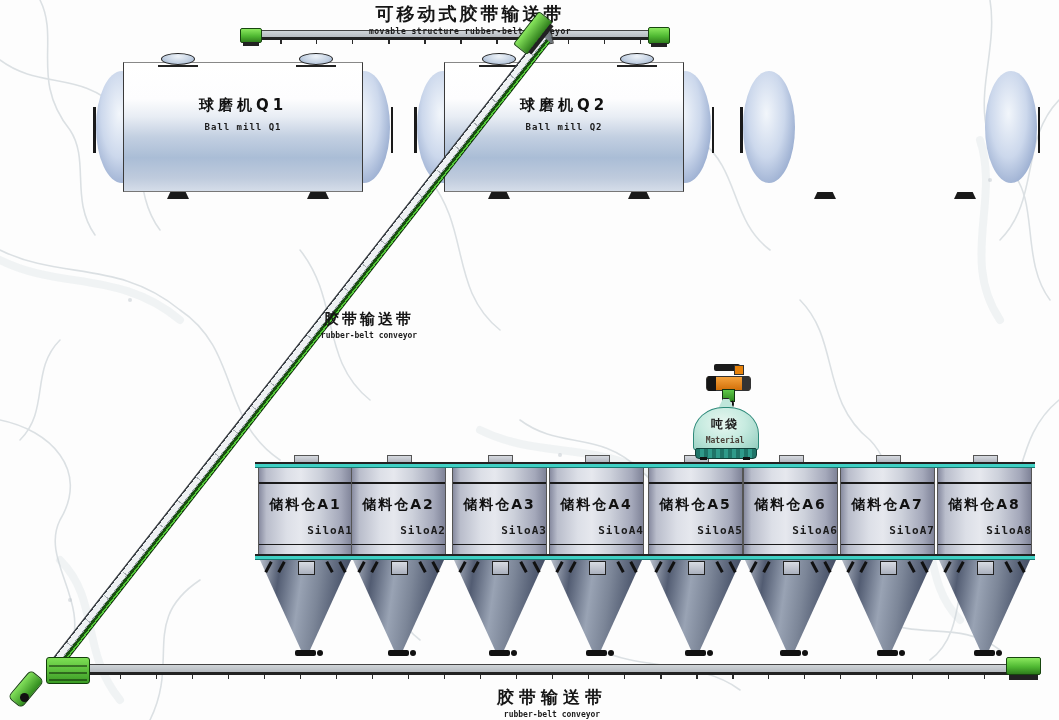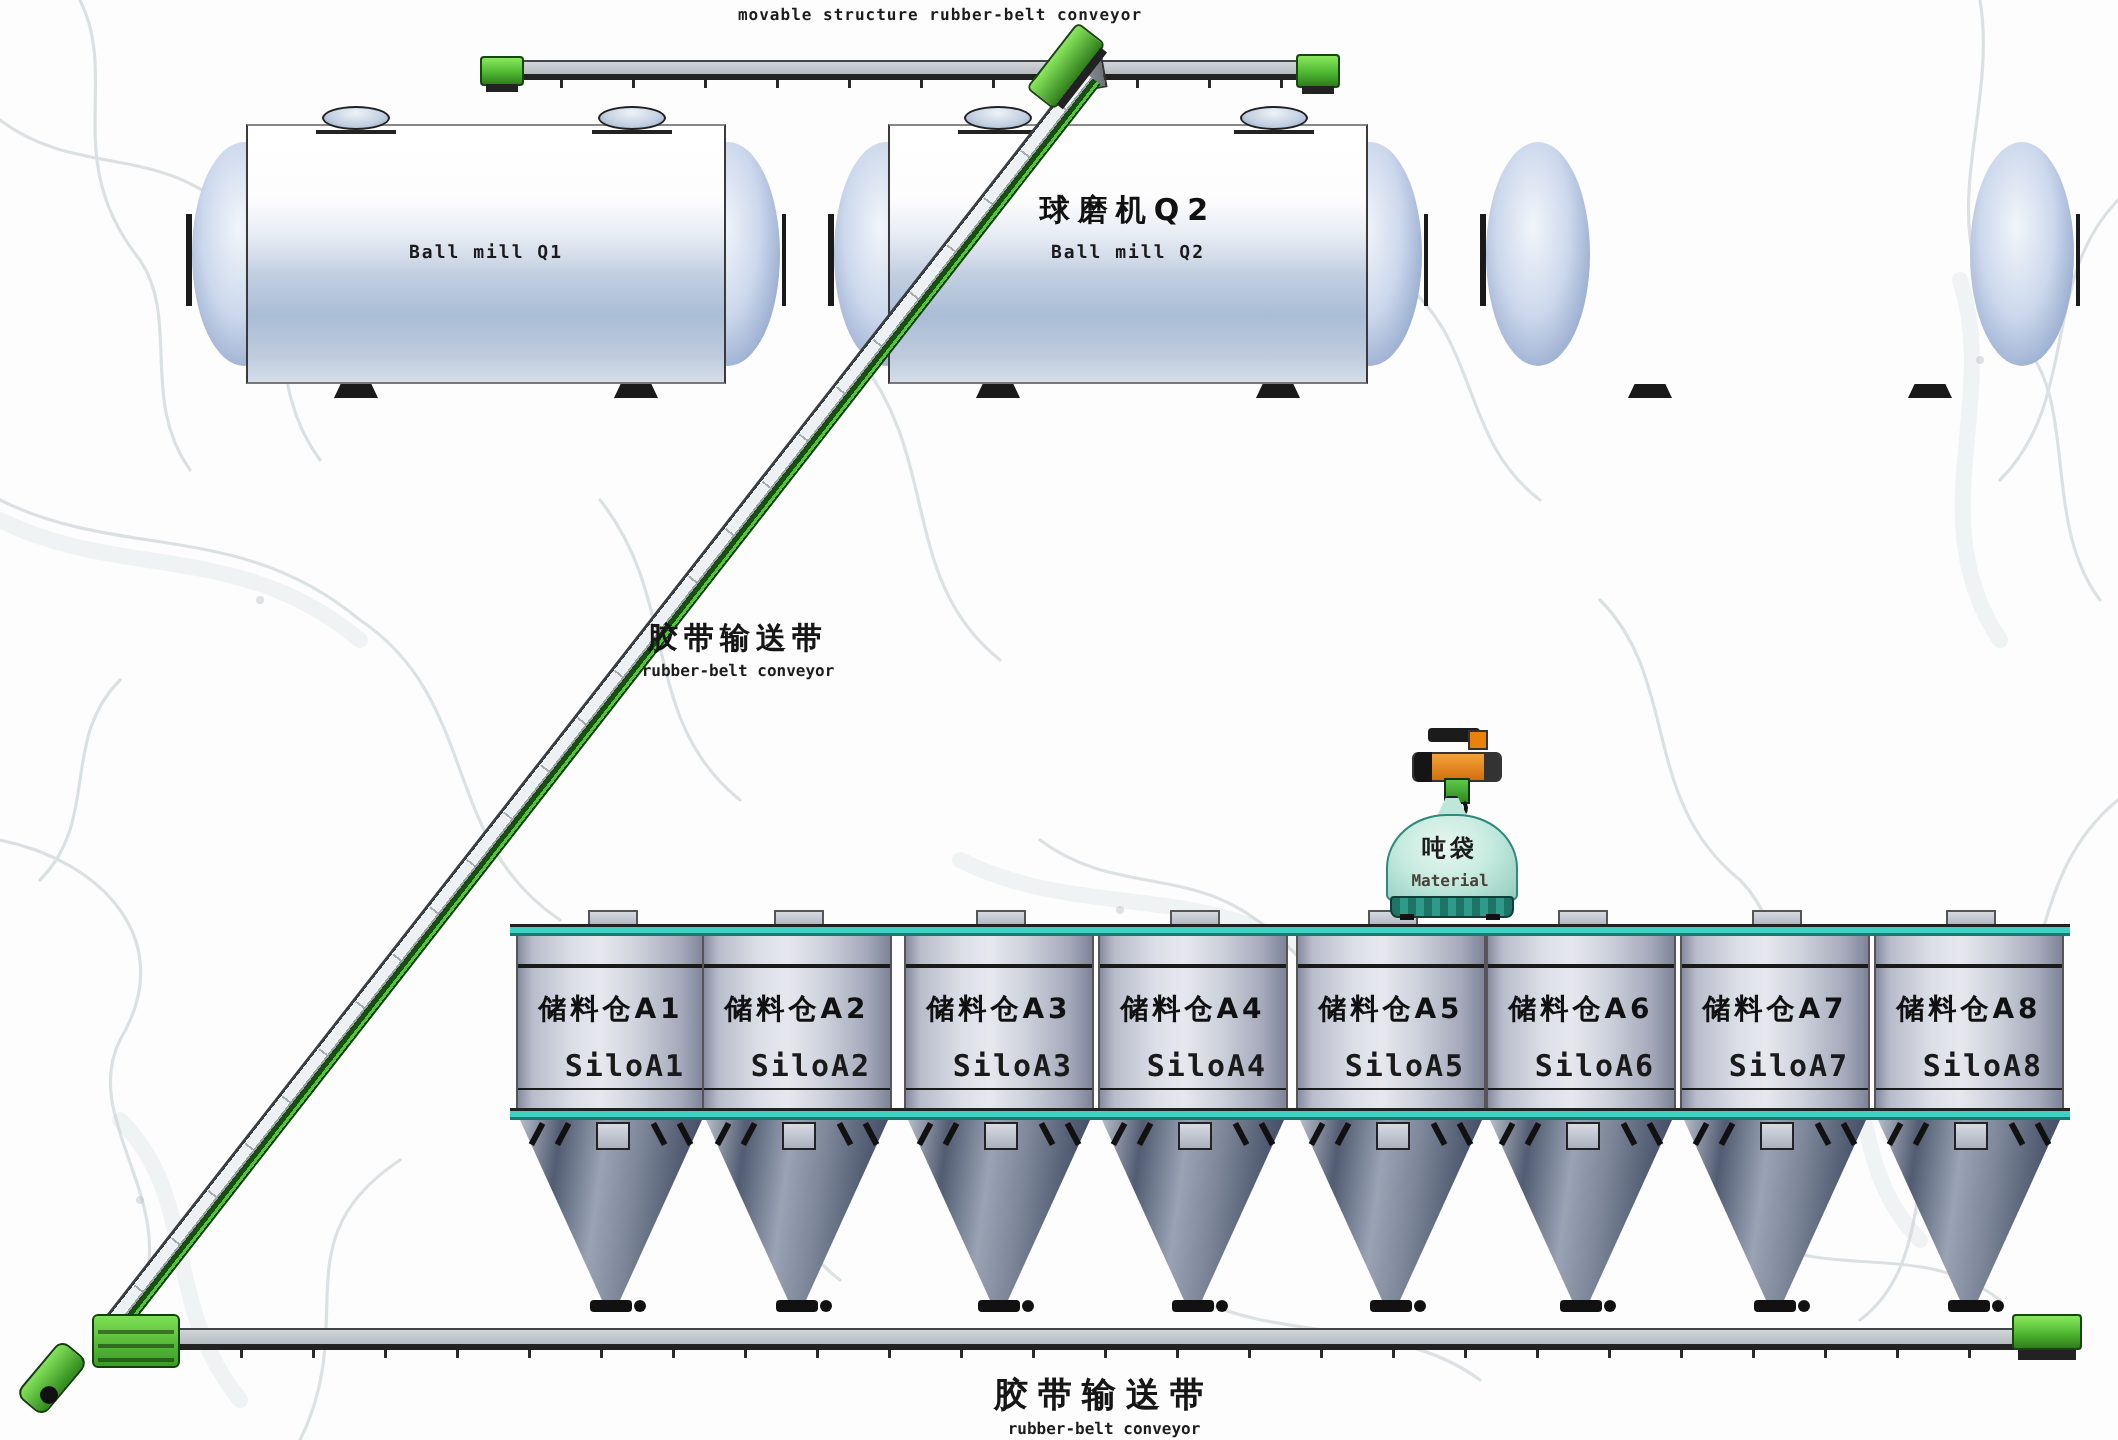--- a/index.html
+++ b/index.html
@@ -97,22 +97,22 @@
     clip-path:polygon(0 0,100% 0,54% 100%,46% 100%);}
   .leg{position:absolute;top:106px;width:3px;height:12px;background:#111;}
   .leg.l1{left:9px;transform:rotate(28deg);}.leg.l2{left:22px;transform:rotate(28deg);}
   .leg.r1{left:70px;transform:rotate(-28deg);}.leg.r2{left:83px;transform:rotate(-28deg);}
   .hopperbox{position:absolute;left:40px;top:106px;width:15px;height:12px;
     background:linear-gradient(#d8dbe2,#aab0bd);border:1.5px solid #222;}
   .silo-valve{position:absolute;left:37px;top:195px;width:21px;height:6px;background:#111;border-radius:2px;}
   .silo-valve::after{content:'';position:absolute;right:-7px;top:0;width:6px;height:6px;background:#111;border-radius:50%;}
   .silo-cn{position:absolute;left:-4px;right:-4px;top:41px;text-align:center;
     font-size:14px;font-weight:bold;letter-spacing:2px;color:#111;}
-  .silo-en{position:absolute;left:0;right:0;top:69px;text-align:center;
-    font-family:"DejaVu Sans Mono",monospace;font-size:15px;font-weight:bold;letter-spacing:1px;color:#1a1a1a;margin-left:14px;}
+  .silo-en{position:absolute;left:0;right:0;top:69px;text-align:right;
+    font-family:"DejaVu Sans Mono",monospace;font-size:11px;font-weight:bold;letter-spacing:1px;color:#1a1a1a;margin-left:14px;}
 
   
   .hoist{left:706px;top:362px;width:44px;height:40px;z-index:5;}
   .trolley-bar{left:8px;top:2px;width:26px;height:7px;background:#1b1b1b;border-radius:2px;}
   .trolley-bar::after{content:'';position:absolute;right:-4px;top:1px;width:8px;height:8px;background:#e8820a;border:1px solid #333;}
   .hoist-body{left:0;top:14px;width:43px;height:13px;background:linear-gradient(180deg,#f5a23c,#d2700a);
     border:1px solid #333;border-radius:3px;}
   .hoist-body::before{content:'';position:absolute;left:0;top:-1px;bottom:-1px;width:9px;background:#151515;border-radius:3px 0 0 3px;}
   .hoist-body::after{content:'';position:absolute;right:0;top:-1px;bottom:-1px;width:8px;background:#333;border-radius:0 3px 3px 0;}
   .hoist-box{left:16px;top:27px;width:11px;height:11px;background:linear-gradient(#5ec84a,#2e8a1e);border:1px solid #113311;}
@@ -170,20 +170,21 @@
       <circle cx="130" cy="300" r="2"></circle>
         <circle cx="990" cy="180" r="2"></circle>
       <circle cx="70" cy="600" r="2"></circle>
         <circle cx="560" cy="455" r="2"></circle>
       <circle cx="910" cy="520" r="2"></circle>
         <circle cx="330" cy="130" r="1.5"></circle>
     </g>
   </svg>
 
   <div class="lbl top-label">
+    <div class="cn">可移动式胶带输送带</div>
     <div class="en">movable structure rubber-belt conveyor</div>
   </div>
 
   <div class="hbelt top-belt"></div>
   <div class="pulley p-top-l"></div>
   <div class="pulley p-top-r"></div>
   <div class="abs head-cap"></div>
   <div class="abs incline-head pulley"></div>
 
   <div class="incline"></div>
@@ -196,20 +197,21 @@
     <div class="en">rubber-belt conveyor</div>
   </div>
 
   <div id="mills">
       <div class="mill" style="left: 93px;">
     <div class="cap cap-l"></div>
     <div class="cap cap-r"></div>
     <div class="mill-body">
       <div class="hatch h1"></div>
       <div class="hatch h2"></div>
+      <div class="mill-cn">球磨机Q1</div>
       <div class="mill-en">Ball mill Q1</div>
     </div>
     <div class="mtick t-l"></div>
     <div class="mtick t-r"></div>
     <div class="foot f-l"></div>
     <div class="foot f-r"></div>
   </div>
       <div class="mill" style="left: 414px;">
     <div class="cap cap-l"></div>
     <div class="cap cap-r"></div>

